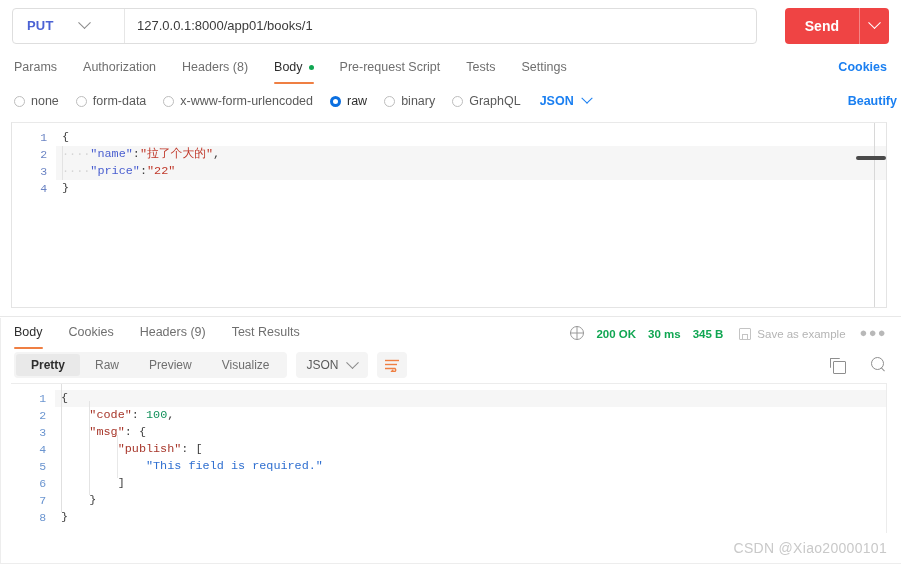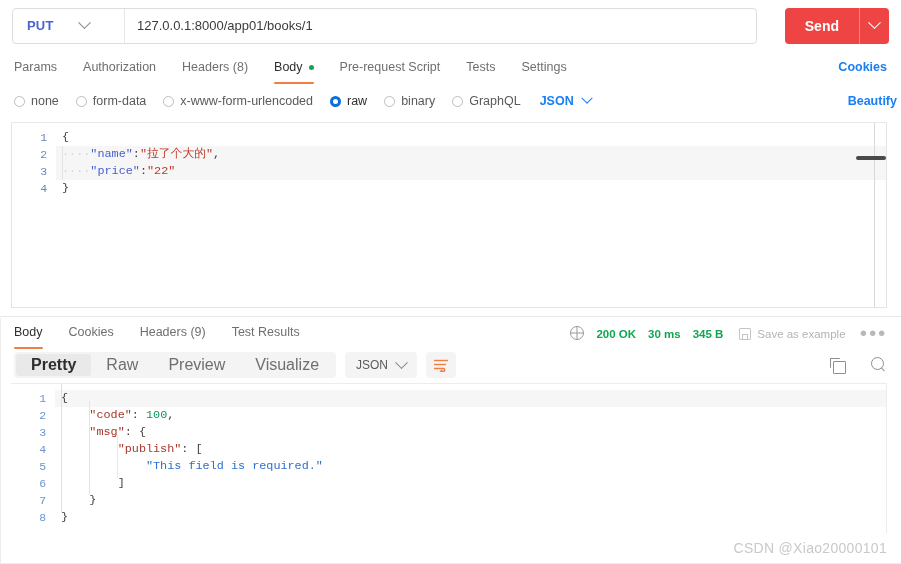--- a/index.html
+++ b/index.html
@@ -344,21 +344,21 @@
   }
   .seg {
     display: flex;
     align-items: center;
     background: #f4f4f4;
     border-radius: 4px;
     height: 26px;
     padding: 0 2px;
   }
   .seg .s {
-    font-size: 16px;
+    font-size: 12px;
     color: #6f6f6f;
     padding: 0 15px;
     height: 22px;
     display: flex;
     align-items: center;
     border-radius: 3px;
     cursor: pointer;
     white-space: nowrap;
   }
   .seg .s.on {

